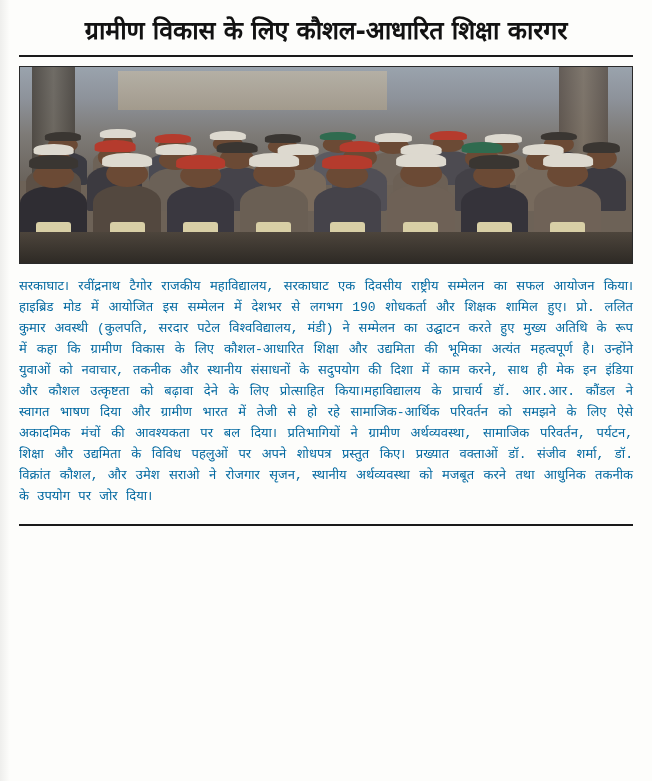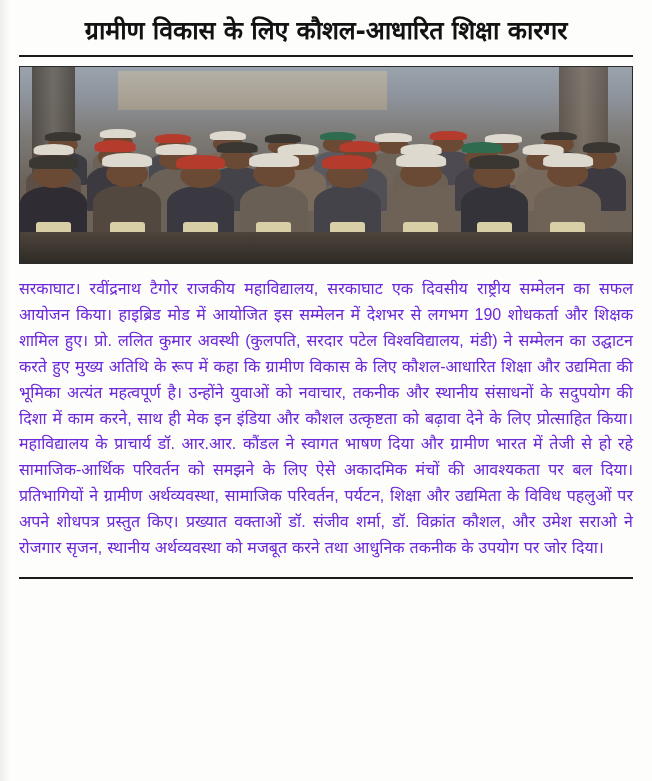--- a/index.html
+++ b/index.html
@@ -126,24 +126,24 @@
     width: 52%;
     height: 26%;
     left: 24%;
     background: #d8cfa6;
     border-radius: 3px;
   }
   .caption-col {
     padding: 12px 16px 10px 16px;
   }
   .body-text {
-    font-family: Liberation Sans, sans-serif;
-    font-size: 16px;
+    font-family: Liberation Mono, monospace;
+    font-size: 13px;
     line-height: 1.62;
-    color: #6d28d9;
+    color: #0369a1;
     text-align: justify;
     text-justify: inter-word;
     word-spacing: 0.5px;
     margin: 0;
   }
   .bottom-rule {
     height: 2px;
     background: #1a1a1a;
     margin: 6px 16px 0 16px;
   }

